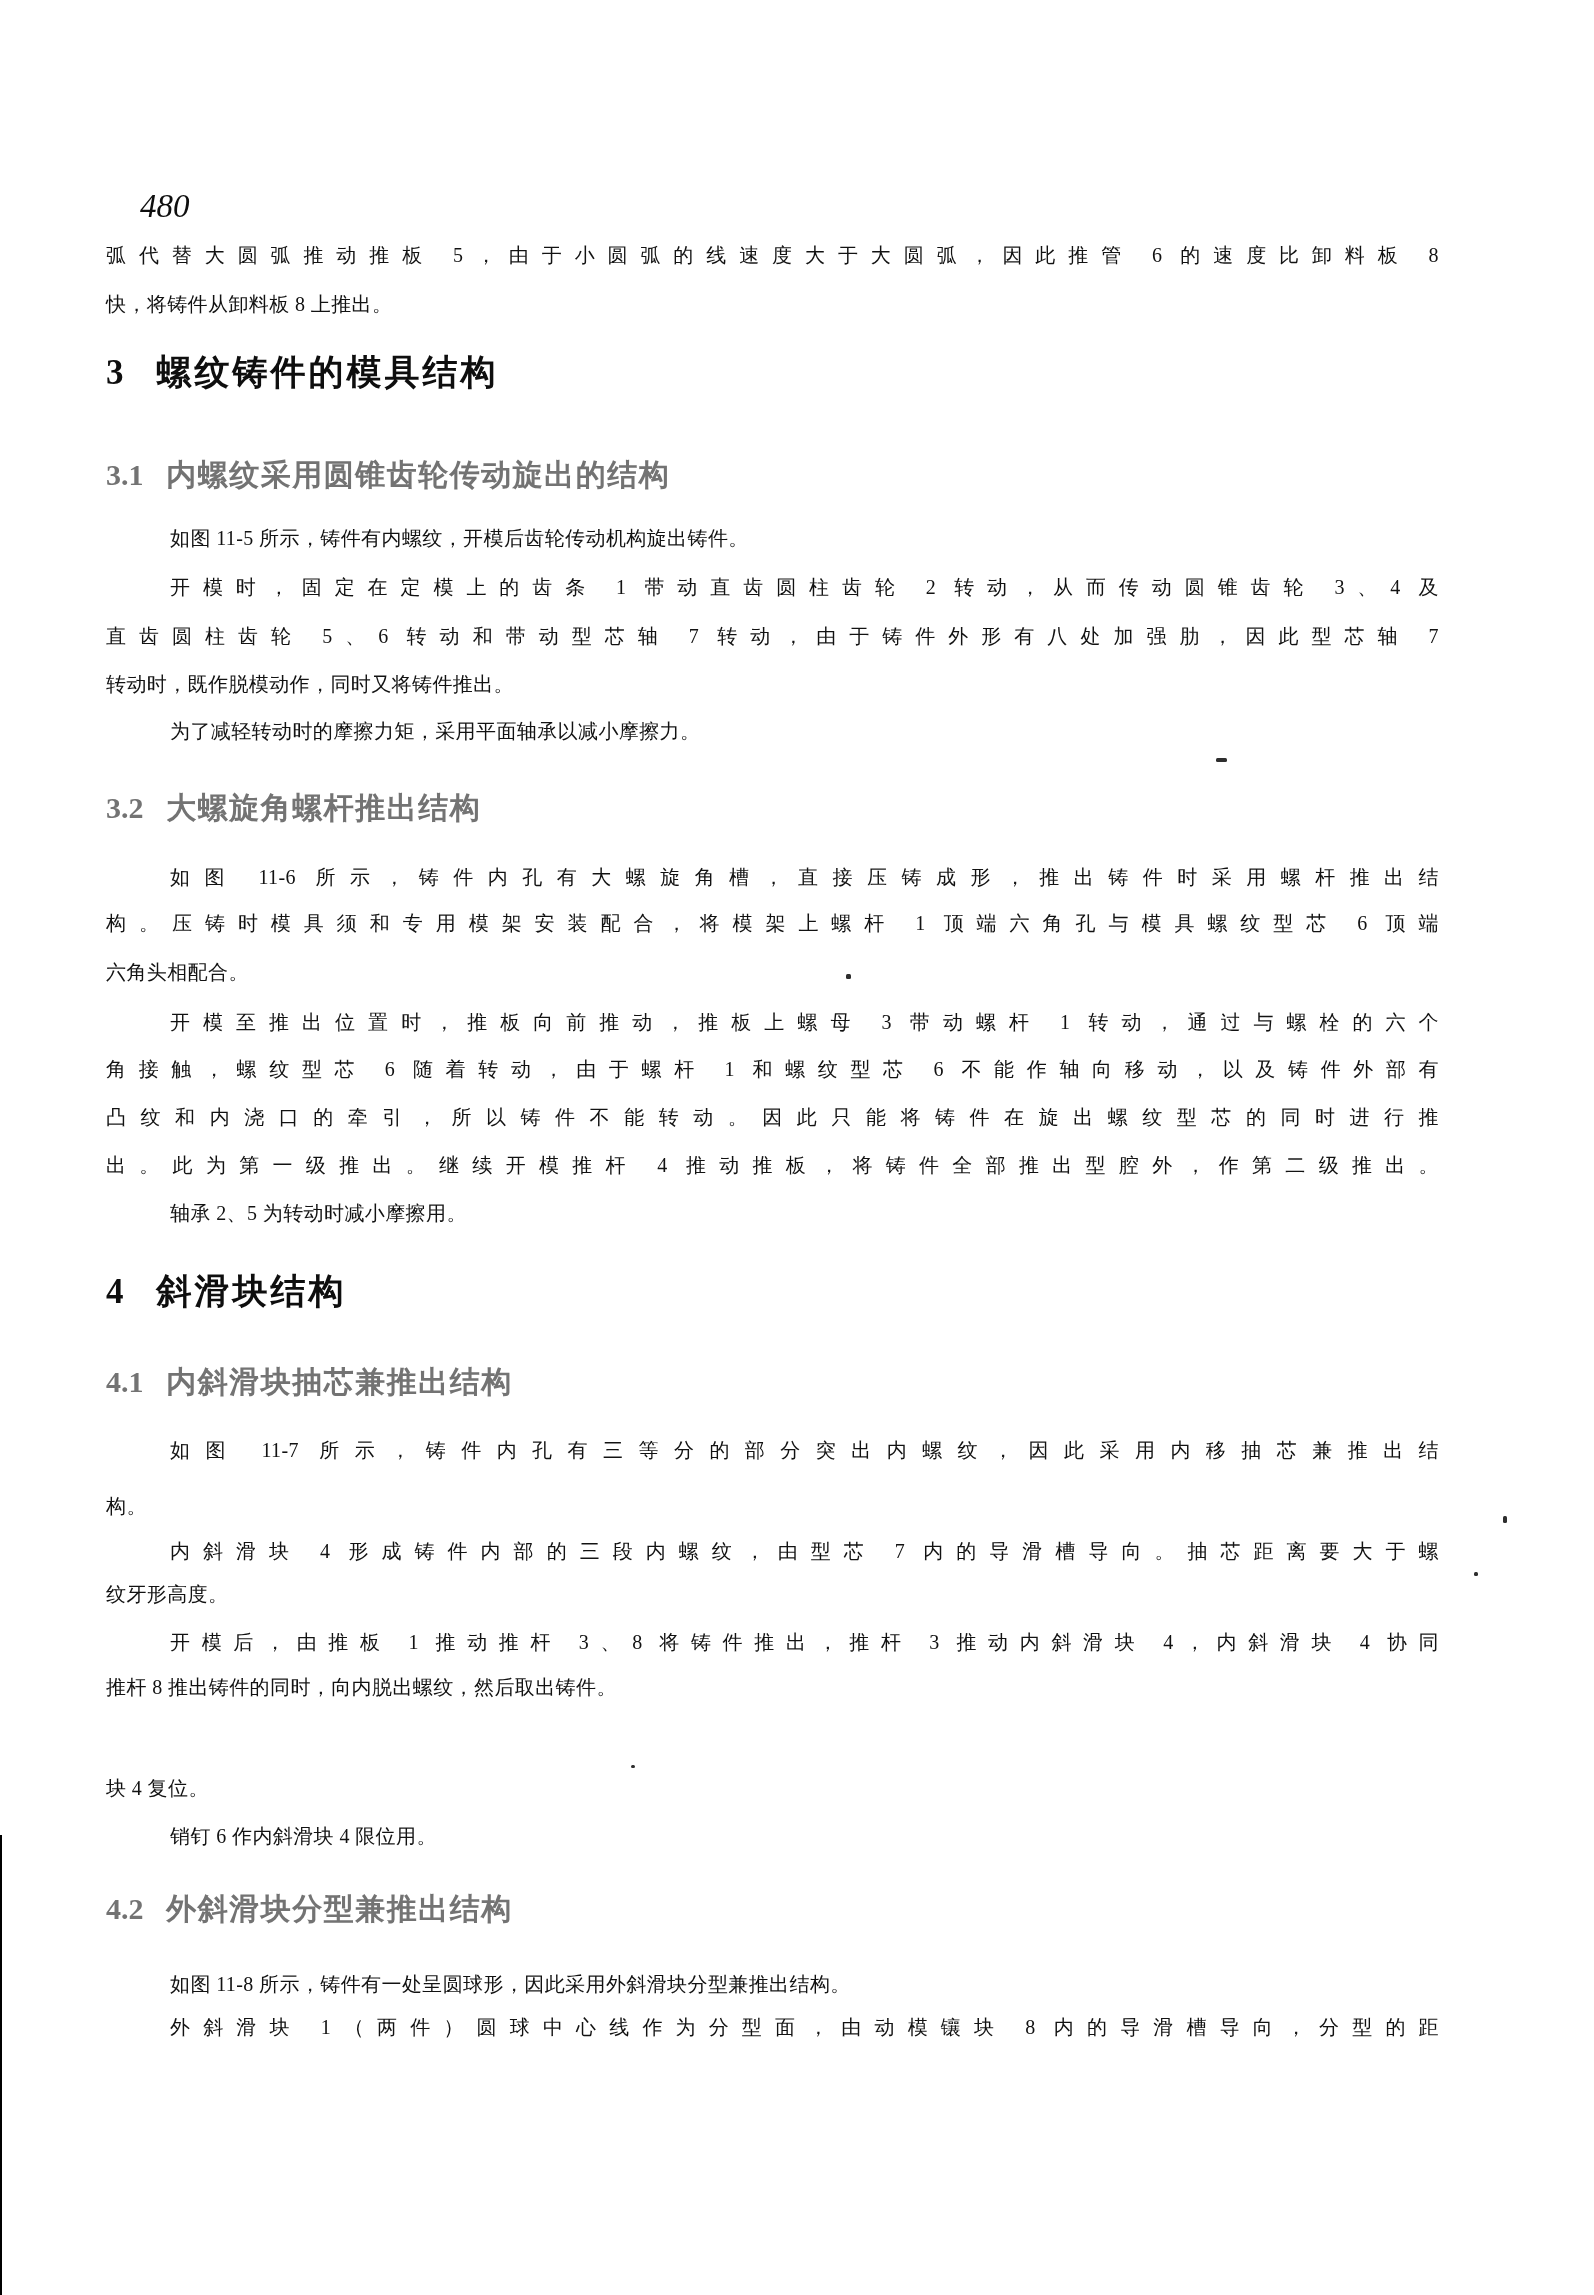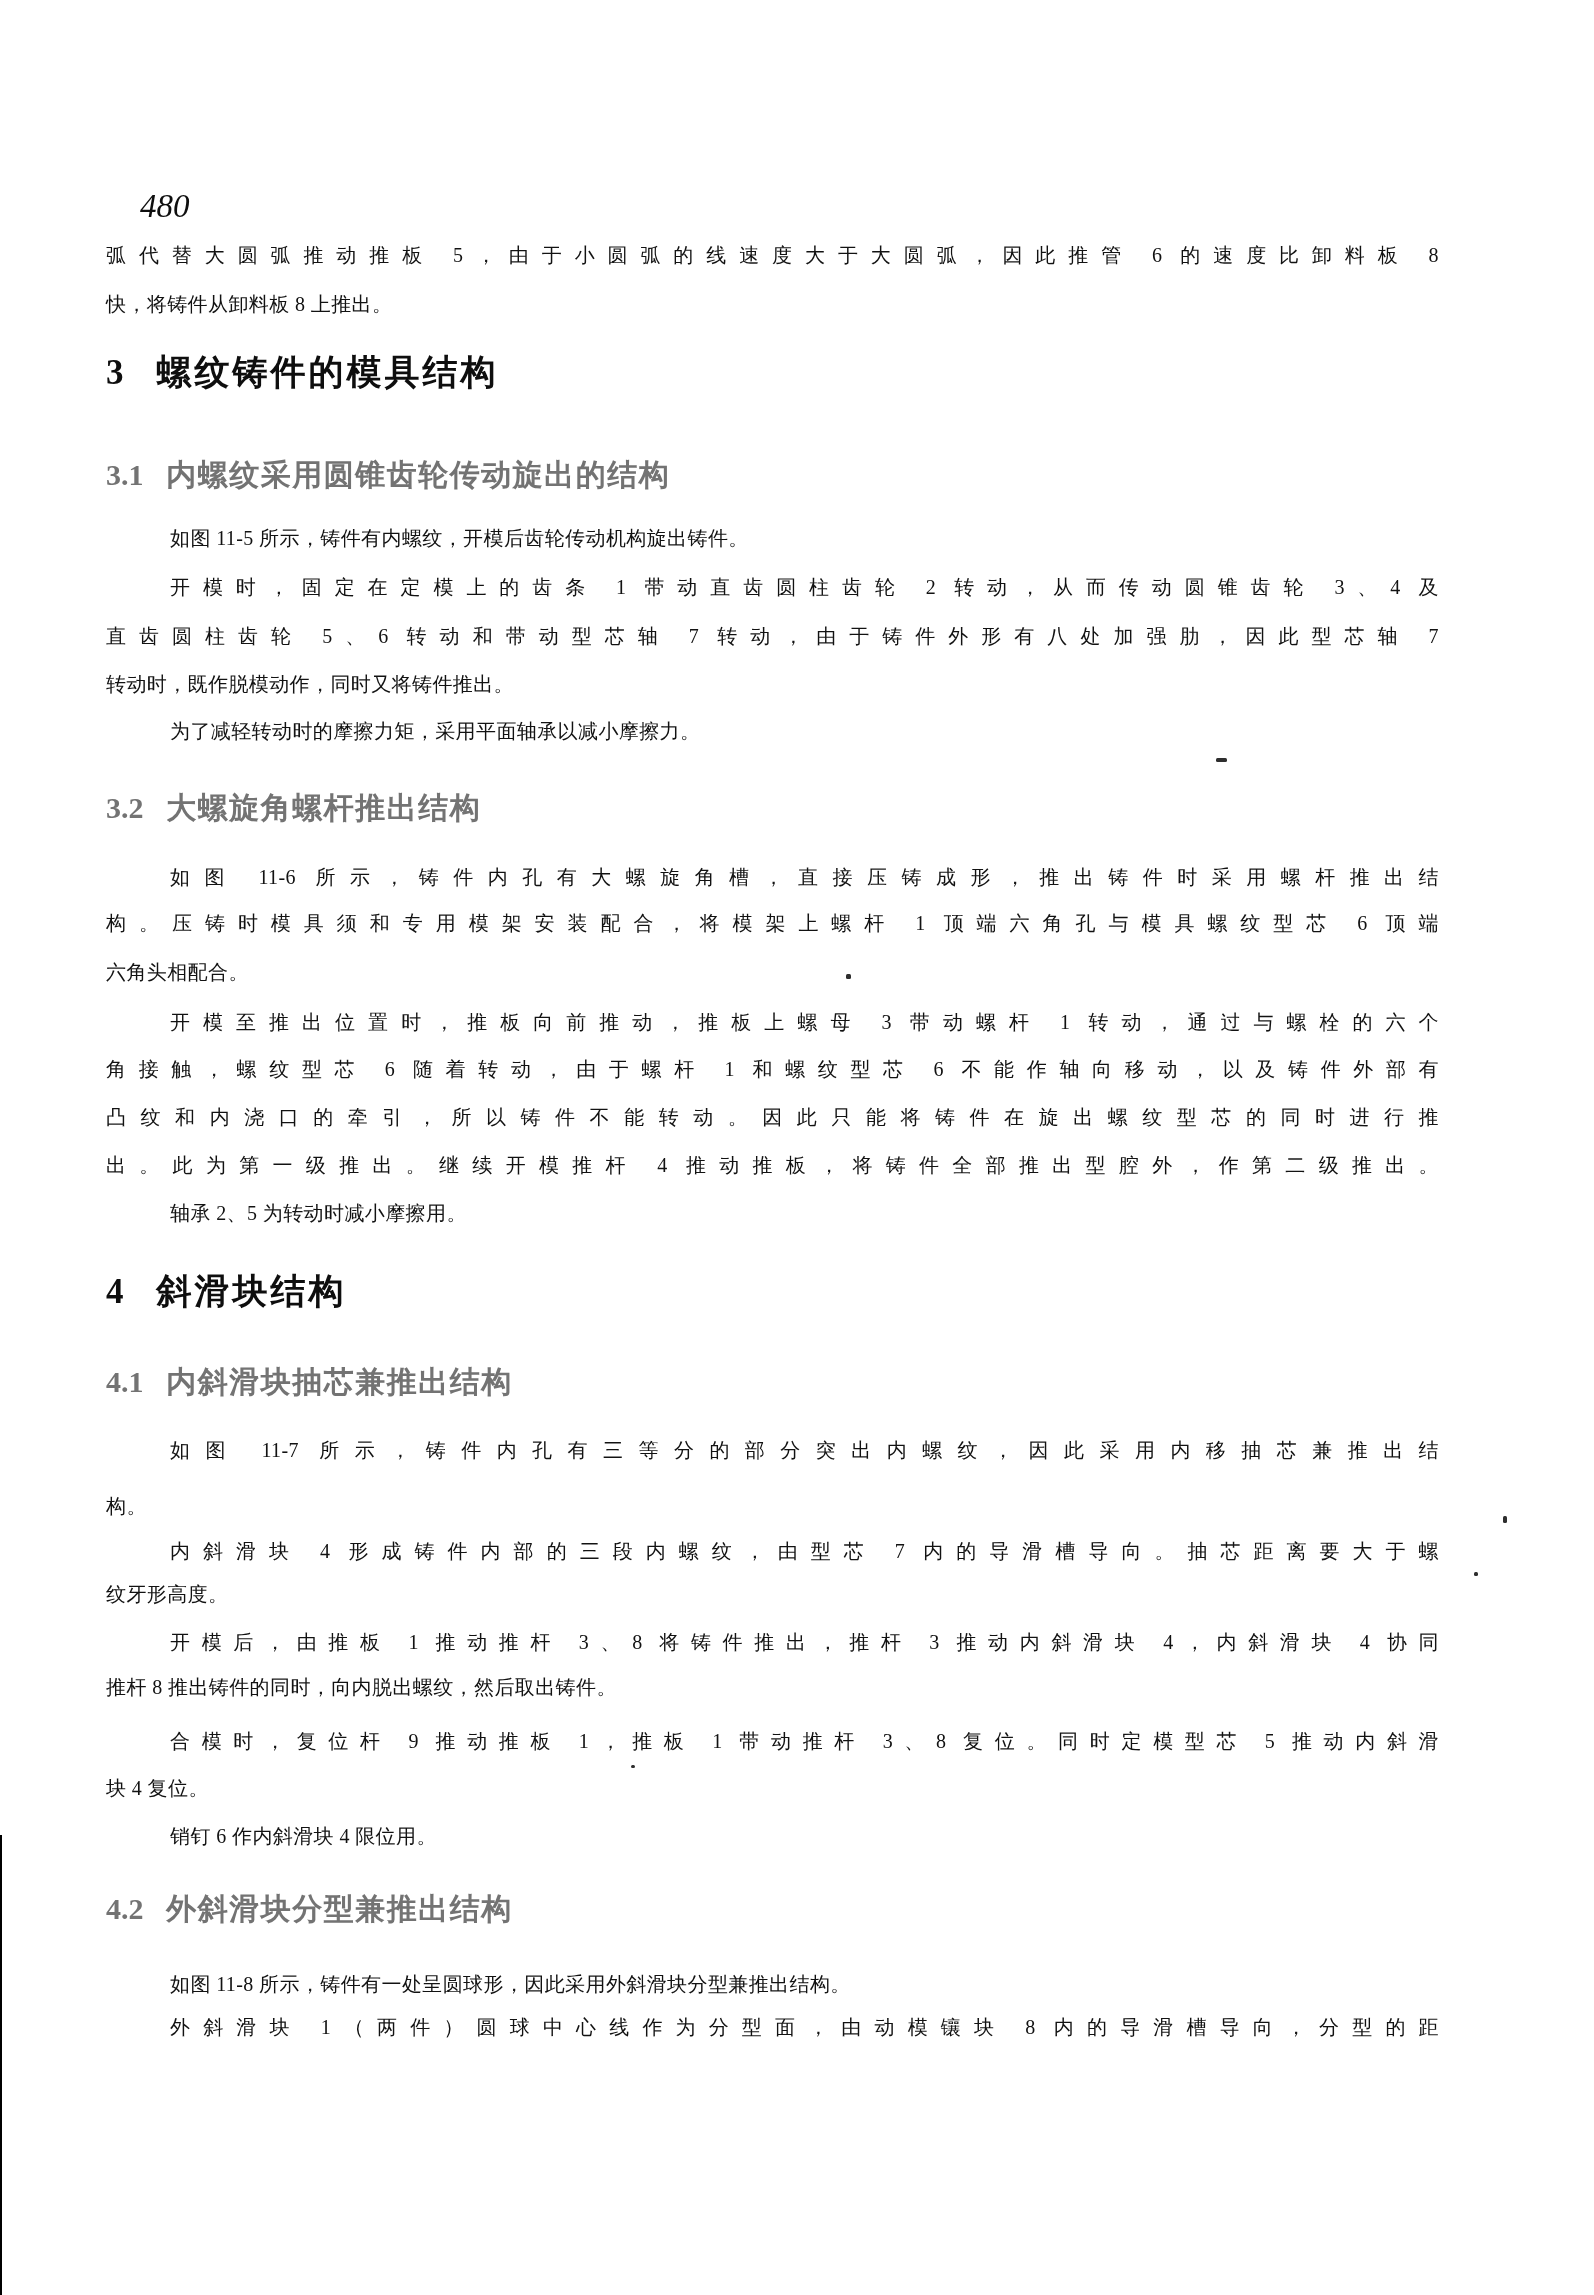--- a/index.html
+++ b/index.html
@@ -116,21 +116,20 @@
   <div class="h1" style="top:1268px"><span class="hnum">4</span><span>斜滑块结构</span></div>
 
   <div class="h2" style="top:1362px"><span class="hnum">4.1</span><span>内斜滑块抽芯兼推出结构</span></div>
 
   <div class="bl ind st" style="top:1438px">如图 11-7 所示，铸件内孔有三等分的部分突出内螺纹，因此采用内移抽芯兼推出结</div>
   <div class="bl" style="top:1494px">构。</div>
   <div class="bl ind st" style="top:1539px">内斜滑块 4 形成铸件内部的三段内螺纹，由型芯 7 内的导滑槽导向。抽芯距离要大于螺</div>
   <div class="bl" style="top:1582px">纹牙形高度。</div>
   <div class="bl ind st" style="top:1630px">开模后，由推板 1 推动推杆 3、8 将铸件推出，推杆 3 推动内斜滑块 4，内斜滑块 4 协同</div>
   <div class="bl" style="top:1675px">推杆 8 推出铸件的同时，向内脱出螺纹，然后取出铸件。</div>
-  <div class="bl ind st" style="top:1729px">合模时，复位杆 9 推动推板 1，推板 1 带动推杆 3、8 复位。同时定模型芯 5 推动内斜滑</div>
   <div class="bl" style="top:1776px">块 4 复位。</div>
   <div class="bl ind" style="top:1824px">销钉 6 作内斜滑块 4 限位用。</div>
 
   <div class="h2" style="top:1889px"><span class="hnum">4.2</span><span>外斜滑块分型兼推出结构</span></div>
 
   <div class="bl ind" style="top:1972px">如图 11-8 所示，铸件有一处呈圆球形，因此采用外斜滑块分型兼推出结构。</div>
   <div class="bl ind st" style="top:2015px">外斜滑块 1（两件）圆球中心线作为分型面，由动模镶块 8 内的导滑槽导向，分型的距</div>
 
   <div class="edge-line"></div>
   <div class="speck" style="left:1216px;top:758px;width:11.3px;height:3.8px"></div>

